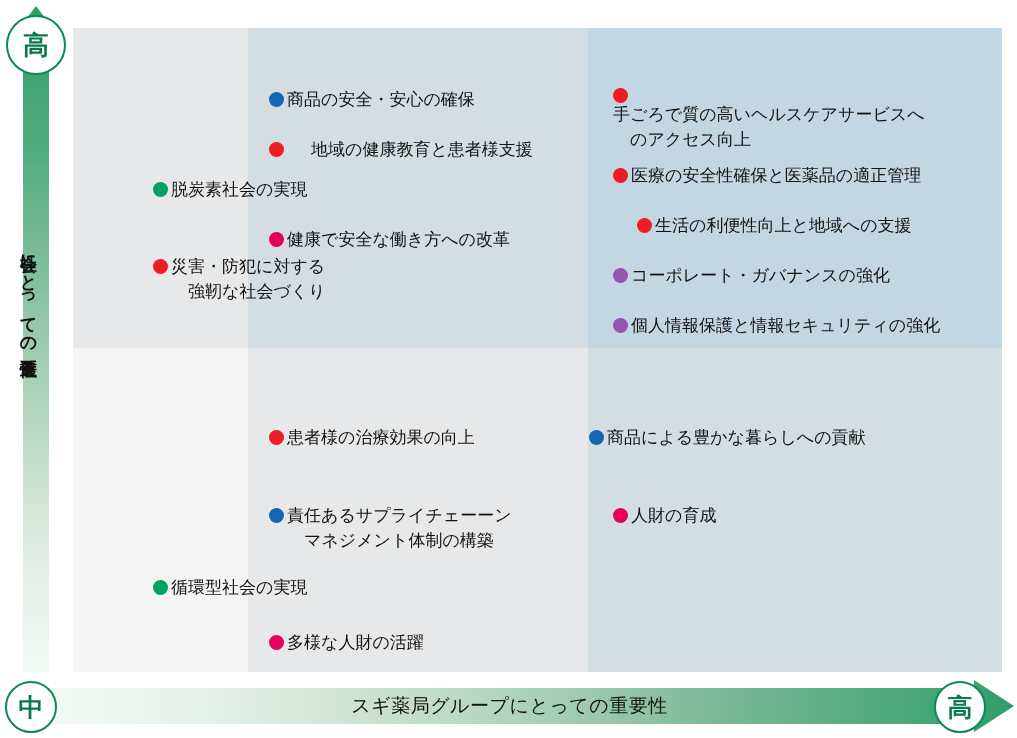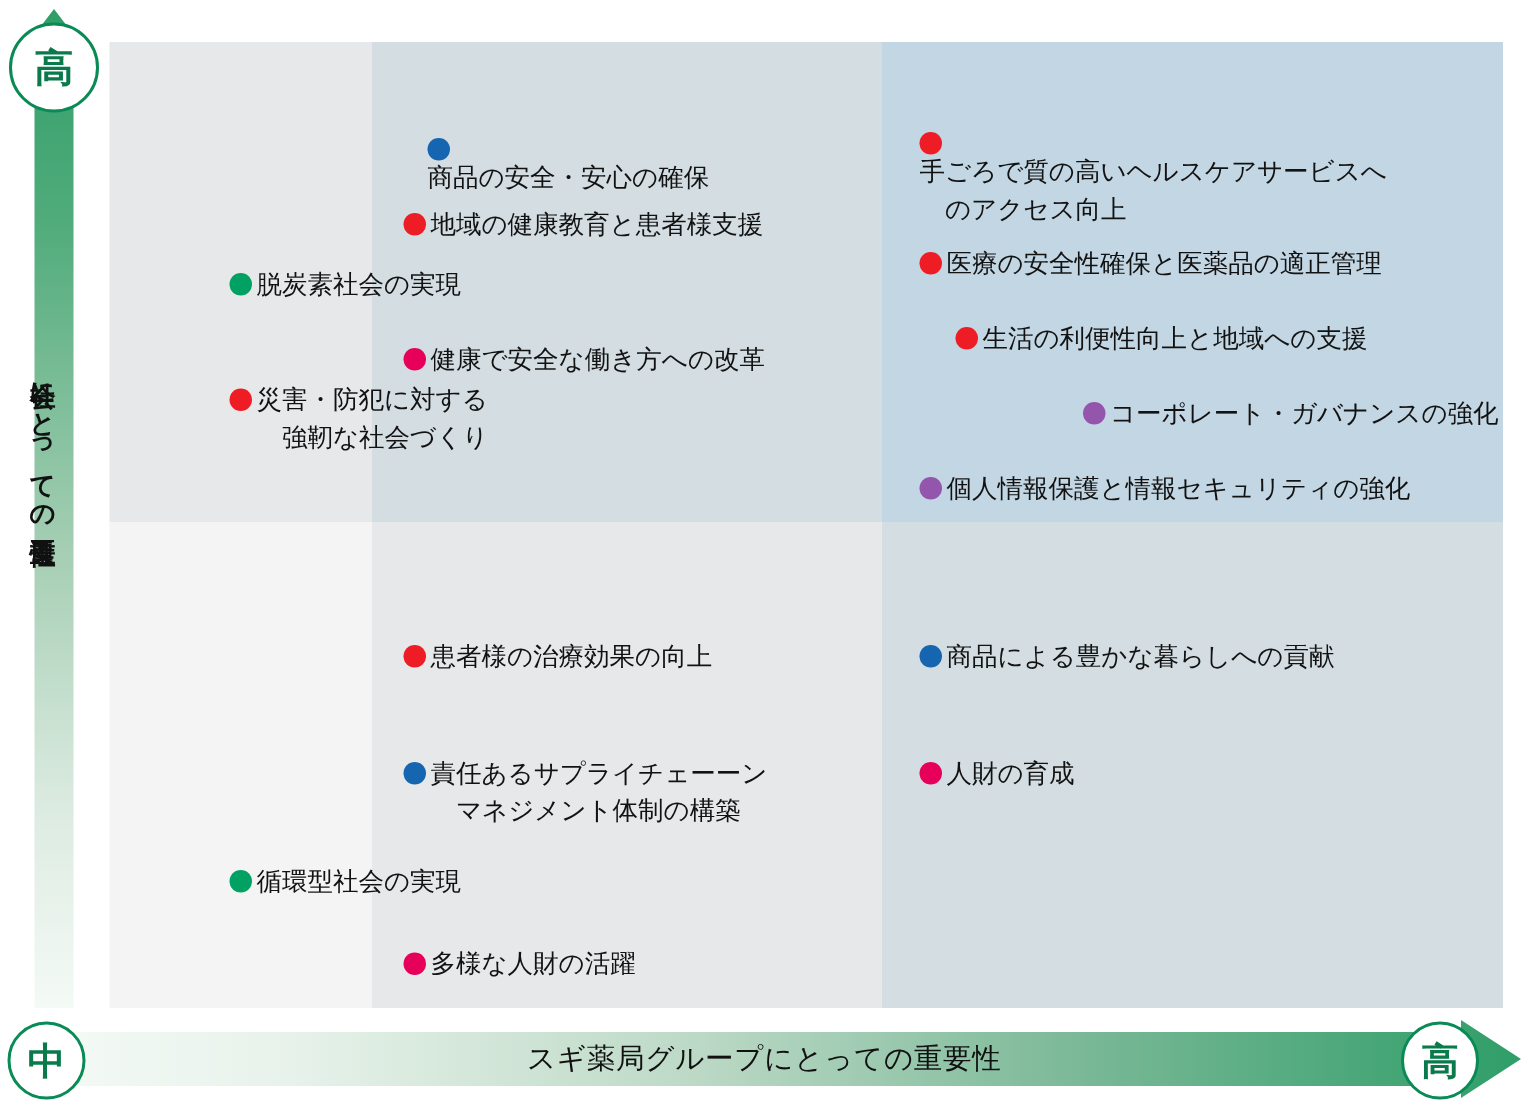--- a/index.html
+++ b/index.html
@@ -152,38 +152,38 @@
   <div class="grid" id="grid-root">
       <div class="cell" style="left: 0px; top: 0px; width: 175px; height: 320px; background: rgb(231, 232, 233);"></div>
       <div class="cell" style="left: 175px; top: 0px; width: 340px; height: 320px; background: rgb(211, 221, 226);"></div>
       <div class="cell" style="left: 515px; top: 0px; width: 414px; height: 320px; background: rgb(195, 214, 227);"></div>
       <div class="cell" style="left: 0px; top: 320px; width: 175px; height: 324px; background: rgb(244, 244, 244);"></div>
       <div class="cell" style="left: 175px; top: 320px; width: 340px; height: 324px; background: rgb(231, 232, 233);"></div>
       <div class="cell" style="left: 515px; top: 320px; width: 414px; height: 324px; background: rgb(211, 221, 226);"></div>
     </div>
 
   <div class="grid" id="items-root">
-      <div class="item" style="left: 212px; top: 60px; width: 330px; flex-direction: column;"><span class="dot" style="background: rgb(21, 101, 176);"></span><span class="item-text">商品の安全・安心の確保</span></div>
-      <div class="item" style="left: 196px; top: 110px; width: 350px;"><span class="dot" style="background: rgb(238, 28, 37);"></span><span class="item-text">地域の健康教育と患者様支援</span></div>
+      <div class="item" style="left: 196px; top: 60px; width: 330px;"><span class="dot" style="background: rgb(21, 101, 176);"></span><span class="item-text">商品の安全・安心の確保</span></div>
+      <div class="item" style="left: 196px; top: 110px; width: 350px; gap: 24px;"><span class="dot" style="background: rgb(238, 28, 37);"></span><span class="item-text">地域の健康教育と患者様支援</span></div>
       <div class="item" style="left: 80px; top: 150px; width: 300px;"><span class="dot" style="background: rgb(0, 161, 99);"></span><span class="item-text">脱炭素社会の実現</span></div>
       <div class="item" style="left: 196px; top: 188px; width: 350px; margin-top: 12px;"><span class="dot" style="background: rgb(230, 0, 90);"></span><span class="item-text">健康で安全な働き方への改革</span></div>
       <div class="item" style="left: 80px; top: 227px; width: 300px;"><span class="dot" style="background: rgb(238, 28, 37);"></span><span class="item-text">災害・防犯に対する
 　強靭な社会づくり</span></div>
       <div class="item" style="left: 540px; top: 56px; width: 386px; flex-direction: column;"><span class="dot" style="background: rgb(238, 28, 37);"></span><span class="item-text">手ごろで質の高いヘルスケアサービスへ
 　のアクセス向上</span></div>
       <div class="item" style="left: 540px; top: 136px; width: 386px;"><span class="dot" style="background: rgb(238, 28, 37);"></span><span class="item-text">医療の安全性確保と医薬品の適正管理</span></div>
       <div class="item" style="left: 564px; top: 186px; width: 386px; text-align: center;"><span class="dot" style="background: rgb(238, 28, 37);"></span><span class="item-text">生活の利便性向上と地域への支援</span></div>
-      <div class="item" style="left: 540px; top: 236px; width: 386px; justify-content: flex-end;"><span class="dot" style="background: rgb(148, 85, 173);"></span><span class="item-text">コーポレート・ガバナンスの強化</span></div>
+      <div class="item" style="left: 540px; top: 236px; width: 386px;"><span class="dot" style="background: rgb(148, 85, 173);"></span><span class="item-text">コーポレート・ガバナンスの強化</span></div>
       <div class="item" style="left: 540px; top: 286px; width: 386px;"><span class="dot" style="background: rgb(148, 85, 173);"></span><span class="item-text">個人情報保護と情報セキュリティの強化</span></div>
       <div class="item" style="left: 196px; top: 398px; width: 340px;"><span class="dot" style="background: rgb(238, 28, 37);"></span><span class="item-text">患者様の治療効果の向上</span></div>
       <div class="item" style="left: 196px; top: 476px; width: 340px;"><span class="dot" style="background: rgb(21, 101, 176);"></span><span class="item-text">責任あるサプライチェーーン
 　マネジメント体制の構築</span></div>
       <div class="item" style="left: 80px; top: 548px; width: 300px; text-align: right;"><span class="dot" style="background: rgb(0, 161, 99);"></span><span class="item-text">循環型社会の実現</span></div>
       <div class="item" style="left: 196px; top: 603px; width: 320px;"><span class="dot" style="background: rgb(230, 0, 90);"></span><span class="item-text">多様な人財の活躍</span></div>
-      <div class="item" style="left: 540px; top: 398px; width: 386px;"><span class="dot" style="background: rgb(21, 101, 176);"></span><span class="item-text">商品による豊かな暮らしへの貢献</span></div>
+      <div class="item" style="left: 516px; top: 398px; width: 386px;"><span class="dot" style="background: rgb(21, 101, 176);"></span><span class="item-text">商品による豊かな暮らしへの貢献</span></div>
       <div class="item" style="left: 540px; top: 476px; width: 386px;"><span class="dot" style="background: rgb(230, 0, 90);"></span><span class="item-text">人財の育成</span></div>
     </div>
 
   <div class="v-axis">
     <svg width="56" height="668" viewBox="0 0 56 668" xmlns="http://www.w3.org/2000/svg">
       <defs>
         <linearGradient id="vgrad" x1="0" y1="0" x2="0" y2="1">
           <stop offset="0%" stop-color="#2f9e68"></stop>
           <stop offset="22%" stop-color="#52ac7c"></stop>
           <stop offset="55%" stop-color="#a7cfb5"></stop>

